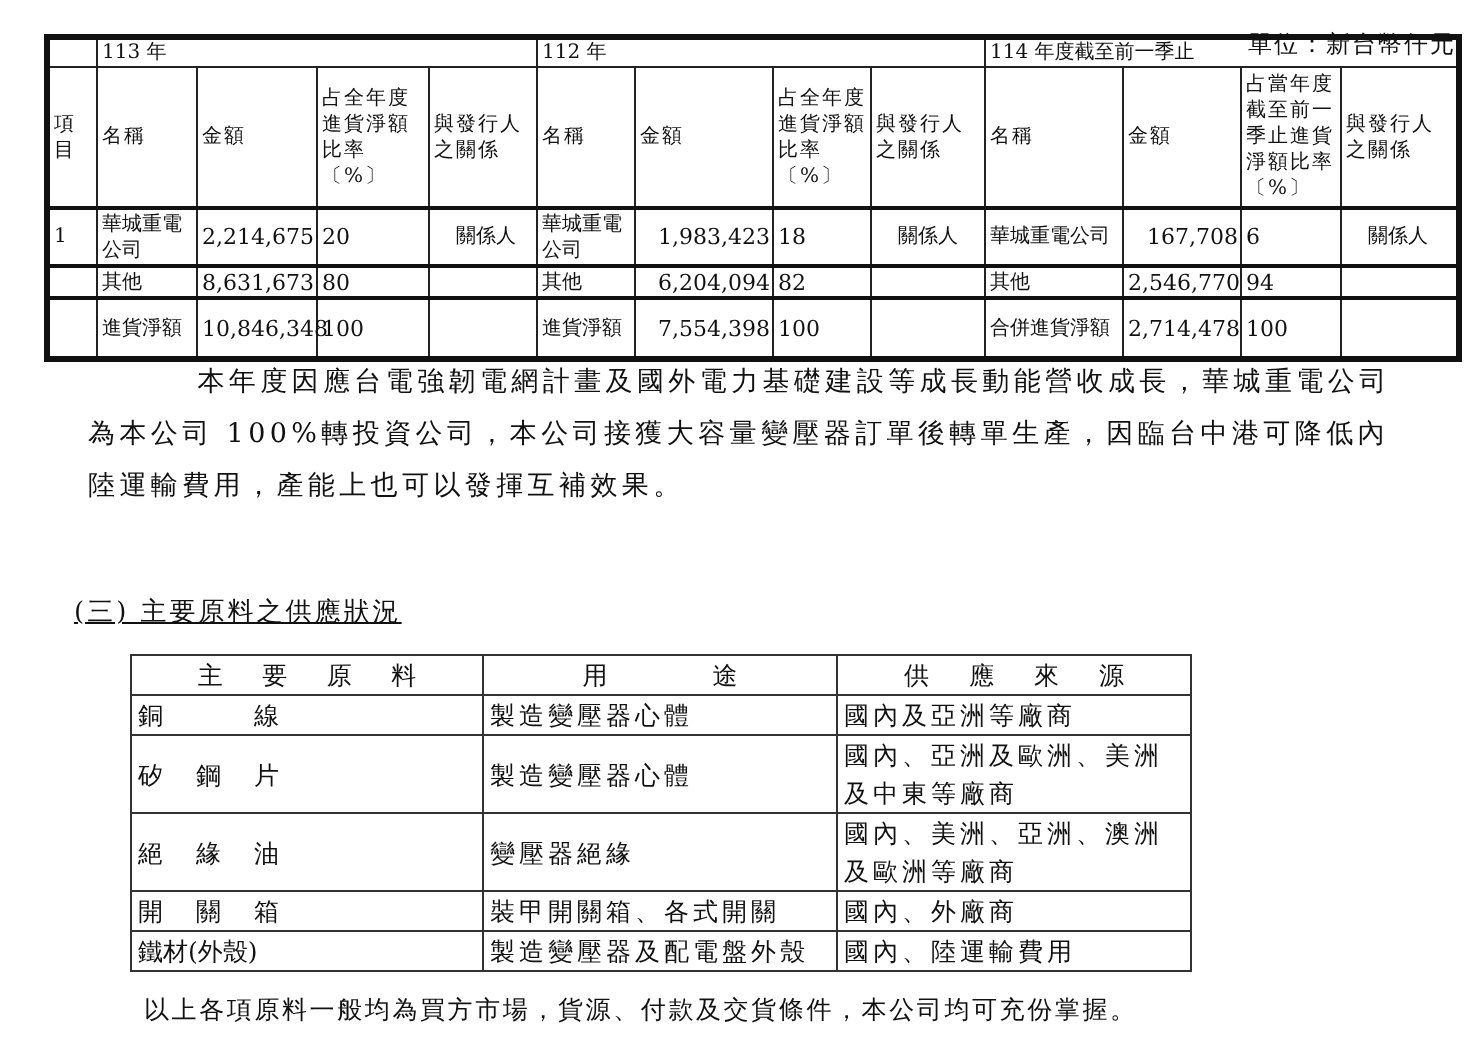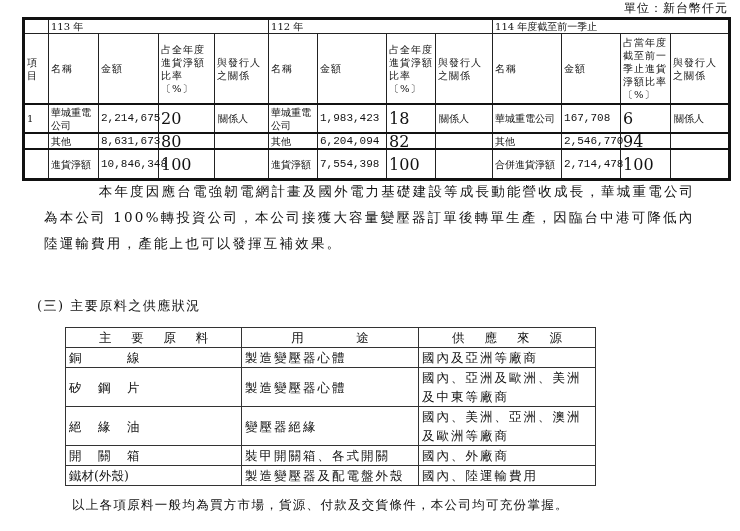--- a/index.html
+++ b/index.html
@@ -2,51 +2,51 @@
 <html><head>
 <meta charset="utf-8">
 <style>
   html, body { margin: 0; padding: 0; background: #ffffff; }
   body {
     width: 740px; height: 531px; position: relative; overflow: hidden;
     font-family: "DejaVu Serif", "Liberation Serif", serif;
     color: #111;
   }
   .unit {
-    position: absolute; top: 0; right: 12px;
+    position: absolute; top: 14px; right: 12px;
     font-size: 12px; letter-spacing: 1px;
   }
   table { border-collapse: collapse; position: absolute; }
   .t1 {
     left: 22px; top: 17px; width: 706px;
     border: 3px solid #111;
     font-size: 10px;
     table-layout: fixed;
   }
   .t1 td {
     border: 1px solid #222; padding: 0 2px; 
     line-height: 13px; vertical-align: middle;
   }
   .t1 .yr td { height: 13px; }
   .t1 .hdr td { height: 69px; letter-spacing: 1px; }
   .t1 .r1 td { height: 27px; }
   .t1 .r2 td { height: 14px; }
   .t1 .r3 td { height: 28px; }
-  .t1 td.num { padding-right: 1px; font-size: 11px; font-family: Liberation Mono, monospace; }
-  .t1 td.pct { font-size: 16px; }
-  .t1 td.rel { text-align: left; padding-left: 3px; }
+  .t1 td.num { text-align: right; padding-right: 1px; font-size: 11px; }
+  .t1 td.pct { font-size: 11px; }
+  .t1 td.rel { text-align: left; padding-left: 13px; }
   .t1 .thick-bottom td { border-bottom: 2px solid #111; }
   .para {
     position: absolute; left: 44px; top: 178px; width: 680px;
     font-size: 13.5px; line-height: 26px; letter-spacing: 2.2px;
   }
   .para .l1 { padding-left: 26px; text-align: center; }
   .sec {
     position: absolute; left: 37px; top: 297px;
-    font-size: 13px; letter-spacing: 1.5px;
+    font-size: 13px; letter-spacing: 1.5px; text-decoration: underline;
   }
   .t2 {
     left: 65px; top: 327px; width: 530px;
     border: 1px solid #333;
     font-size: 12.5px; table-layout: fixed;
   }
   .t2 td {
     border: 1px solid #333; padding: 0 3px; line-height: 19px;
     vertical-align: middle; letter-spacing: 2px;
   }

